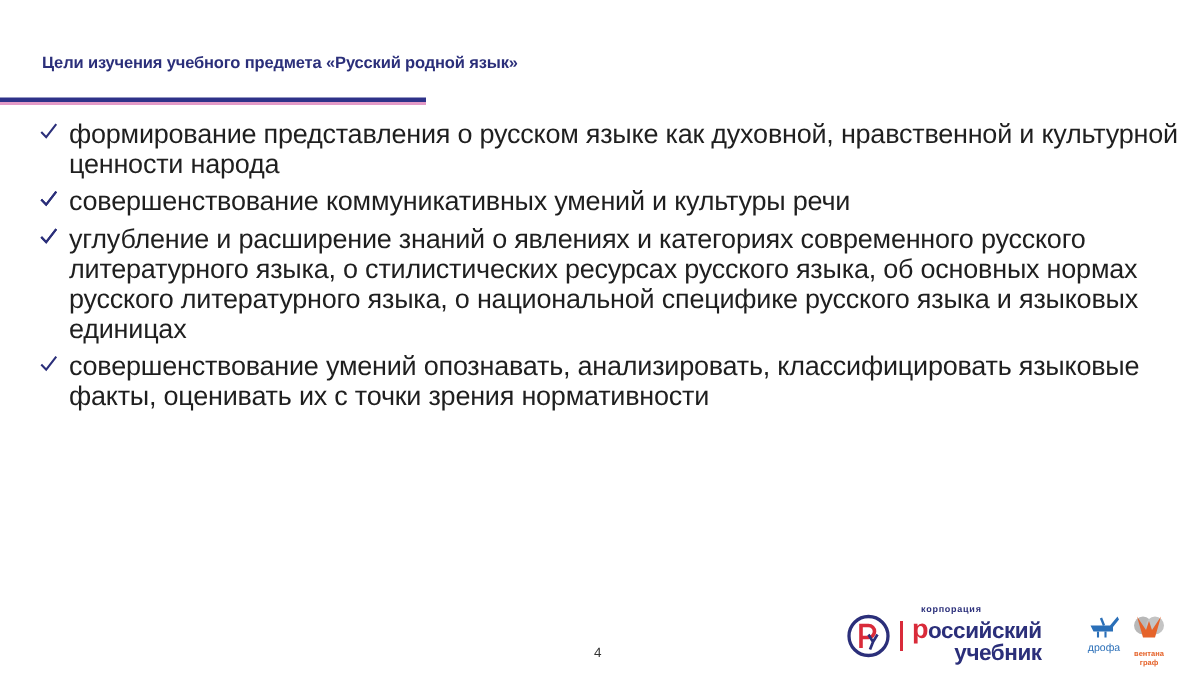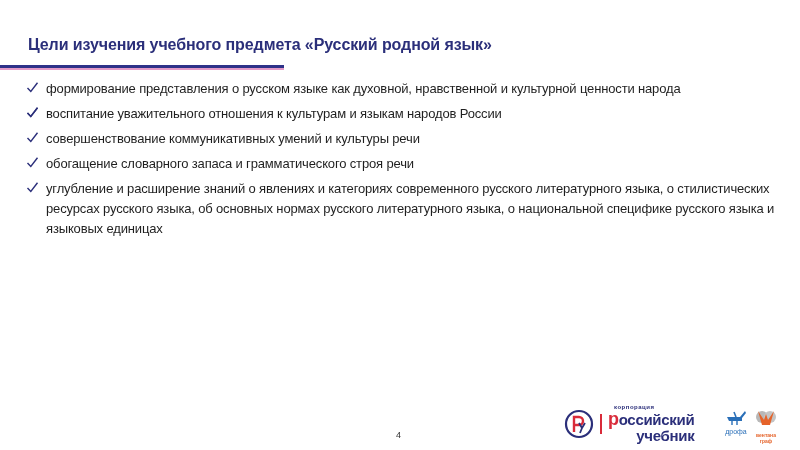--- a/index.html
+++ b/index.html
@@ -11,21 +11,21 @@
       width: 800px;
       height: 450px;
       position: relative;
       overflow: hidden;
       font-family: "Liberation Sans", "DejaVu Sans", sans-serif;
     }
     .slide-title {
       position: absolute;
       left: 28px;
       top: 36px;
-      font-size: 16px;
+      font-size: 11px;
       font-weight: bold;
       color: #2b2f7a;
       letter-spacing: -0.1px;
       white-space: nowrap;
     }
     .title-rule {
       position: absolute;
       left: 0;
       top: 65px;
       width: 284px;
@@ -38,21 +38,21 @@
       left: 26px;
       top: 79px;
       width: 760px;
       margin: 0;
       padding: 0;
       list-style: none;
     }
     .goal-item {
       position: relative;
       padding-left: 20px;
-      font-size: 13px;
+      font-size: 18px;
       line-height: 20px;
       color: #1f1f1f;
       margin-bottom: 5px;
       letter-spacing: -0.15px;
     }
     .check-icon {
       position: absolute;
       left: 0;
       top: 2px;
       width: 13px;
@@ -158,39 +158,38 @@
     </li>
     <li class="goal-item">
       <svg class="check-icon" viewBox="0 0 13 13">
           <path d="M1.5 7 L4.8 10.5 L11.5 1.8" fill="none" stroke="#2b2f7a" stroke-width="1.4"></path>
         </svg>
     </li>
     <li class="goal-item">
       <svg class="check-icon" viewBox="0 0 13 13">
           <path d="M1.5 7 L4.8 10.5 L11.5 1.8" fill="none" stroke="#2b2f7a" stroke-width="1.4"></path>
         </svg>
-      <span>воспитание уважительного отношения к культурам и языкам народов России</span>
-    </li>
-    <li class="goal-item">
-      <svg class="check-icon" viewBox="0 0 13 13">
-          <path d="M1.5 7 L4.8 10.5 L11.5 1.8" fill="none" stroke="#2b2f7a" stroke-width="1.4"></path>
-        </svg>
       <span>совершенствование коммуникативных умений и культуры речи</span>
     </li>
     <li class="goal-item">
       <svg class="check-icon" viewBox="0 0 13 13">
           <path d="M1.5 7 L4.8 10.5 L11.5 1.8" fill="none" stroke="#2b2f7a" stroke-width="1.4"></path>
         </svg>
-      <span>обогащение словарного запаса и грамматического строя речи</span>
     </li>
     <li class="goal-item">
       <svg class="check-icon" viewBox="0 0 13 13">
           <path d="M1.5 7 L4.8 10.5 L11.5 1.8" fill="none" stroke="#2b2f7a" stroke-width="1.4"></path>
         </svg>
       <span>углубление и расширение знаний о явлениях и категориях современного русского литературного языка, о стилистических ресурсах русского языка, об основных нормах русского литературного языка, о национальной специфике русского языка и языковых единицах</span>
+    </li>
+    <li class="goal-item">
+      <svg class="check-icon" viewBox="0 0 13 13">
+          <path d="M1.5 7 L4.8 10.5 L11.5 1.8" fill="none" stroke="#2b2f7a" stroke-width="1.4"></path>
+        </svg>
+      <span>совершенствование умений опознавать, анализировать, классифицировать языковые факты, оценивать их с точки зрения нормативности</span>
     </li>
   </ul>
 
   <div class="page-number">4</div>
 
   <div class="logo-ru">
     <svg class="logo-ru-mark" viewBox="0 0 30 30">
       <circle cx="15" cy="15" r="13" fill="none" stroke="#2b2f7a" stroke-width="2.2"></circle>
       <path d="M10 23 V8 H15 a4 4 0 0 1 0 8 H10" fill="none" stroke="#d92b3a" stroke-width="2.4"></path>
       <path d="M15 14 L18 19 L21 14 M18 19 L16 24" fill="none" stroke="#2b2f7a" stroke-width="1.8"></path>

